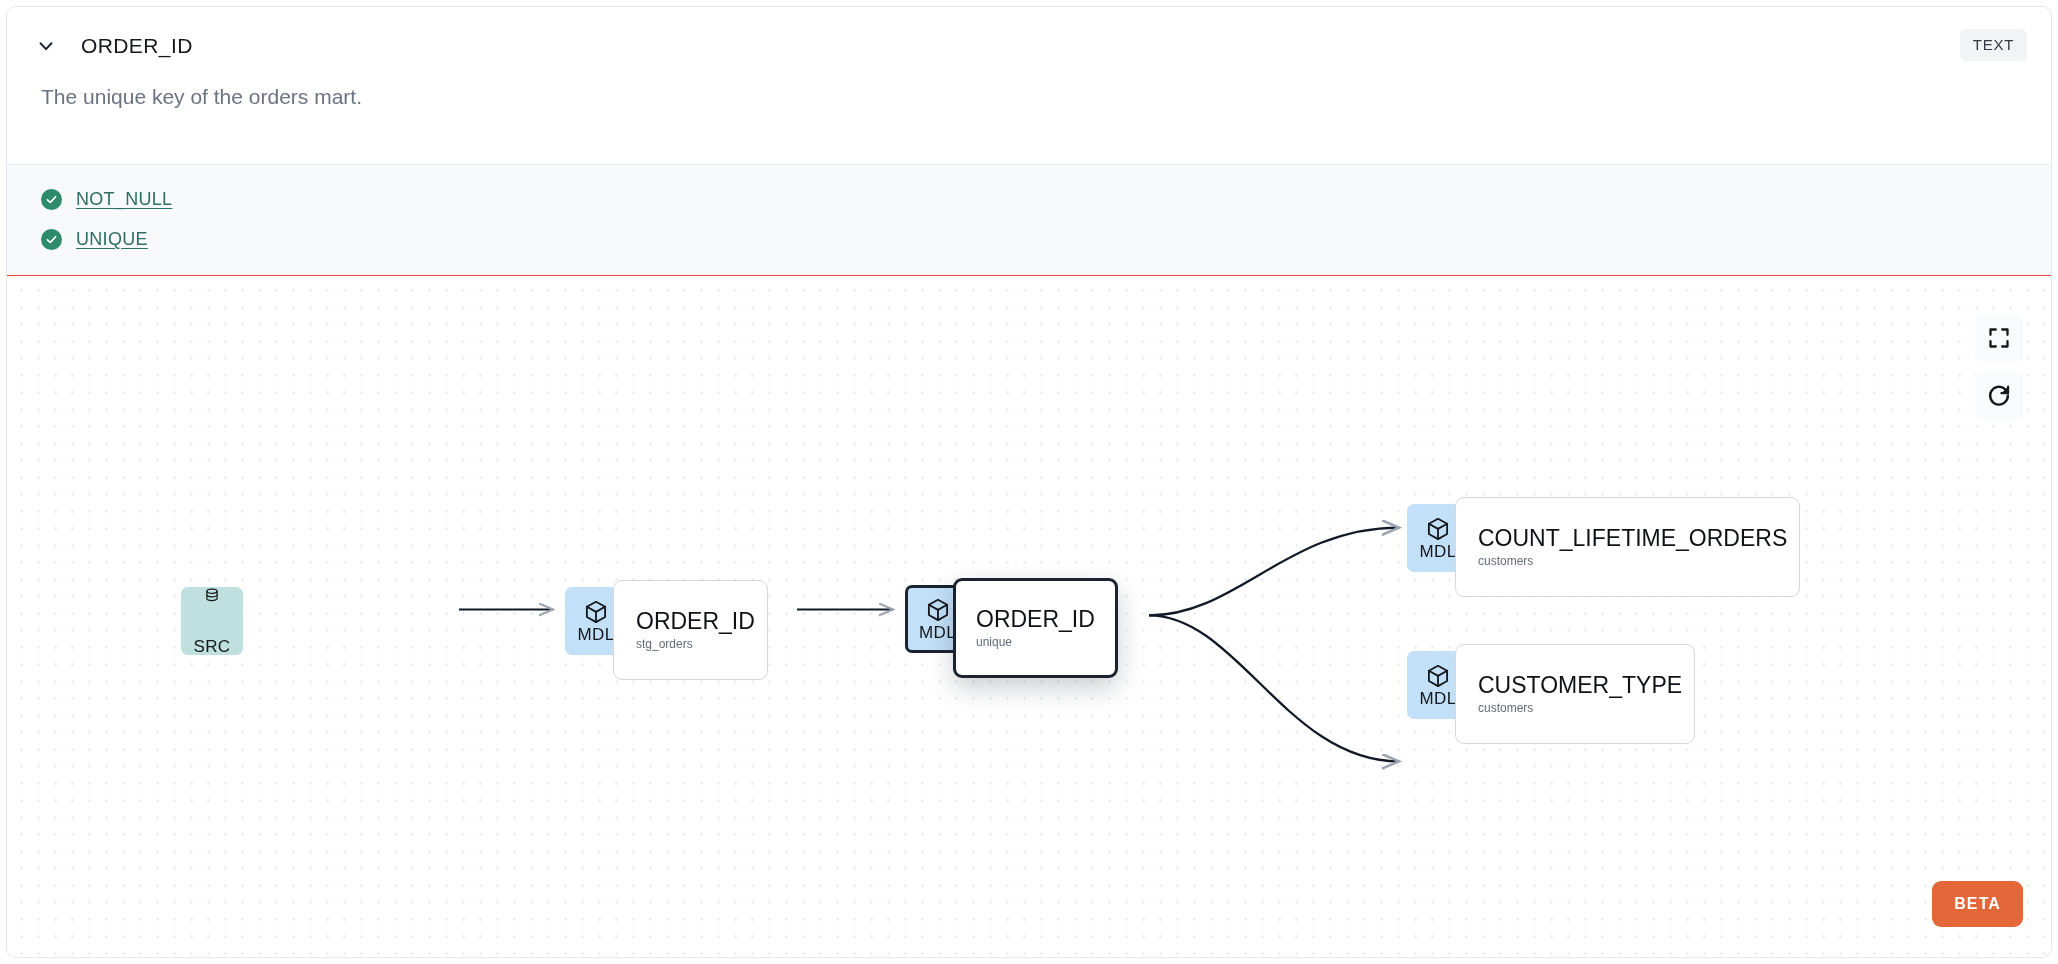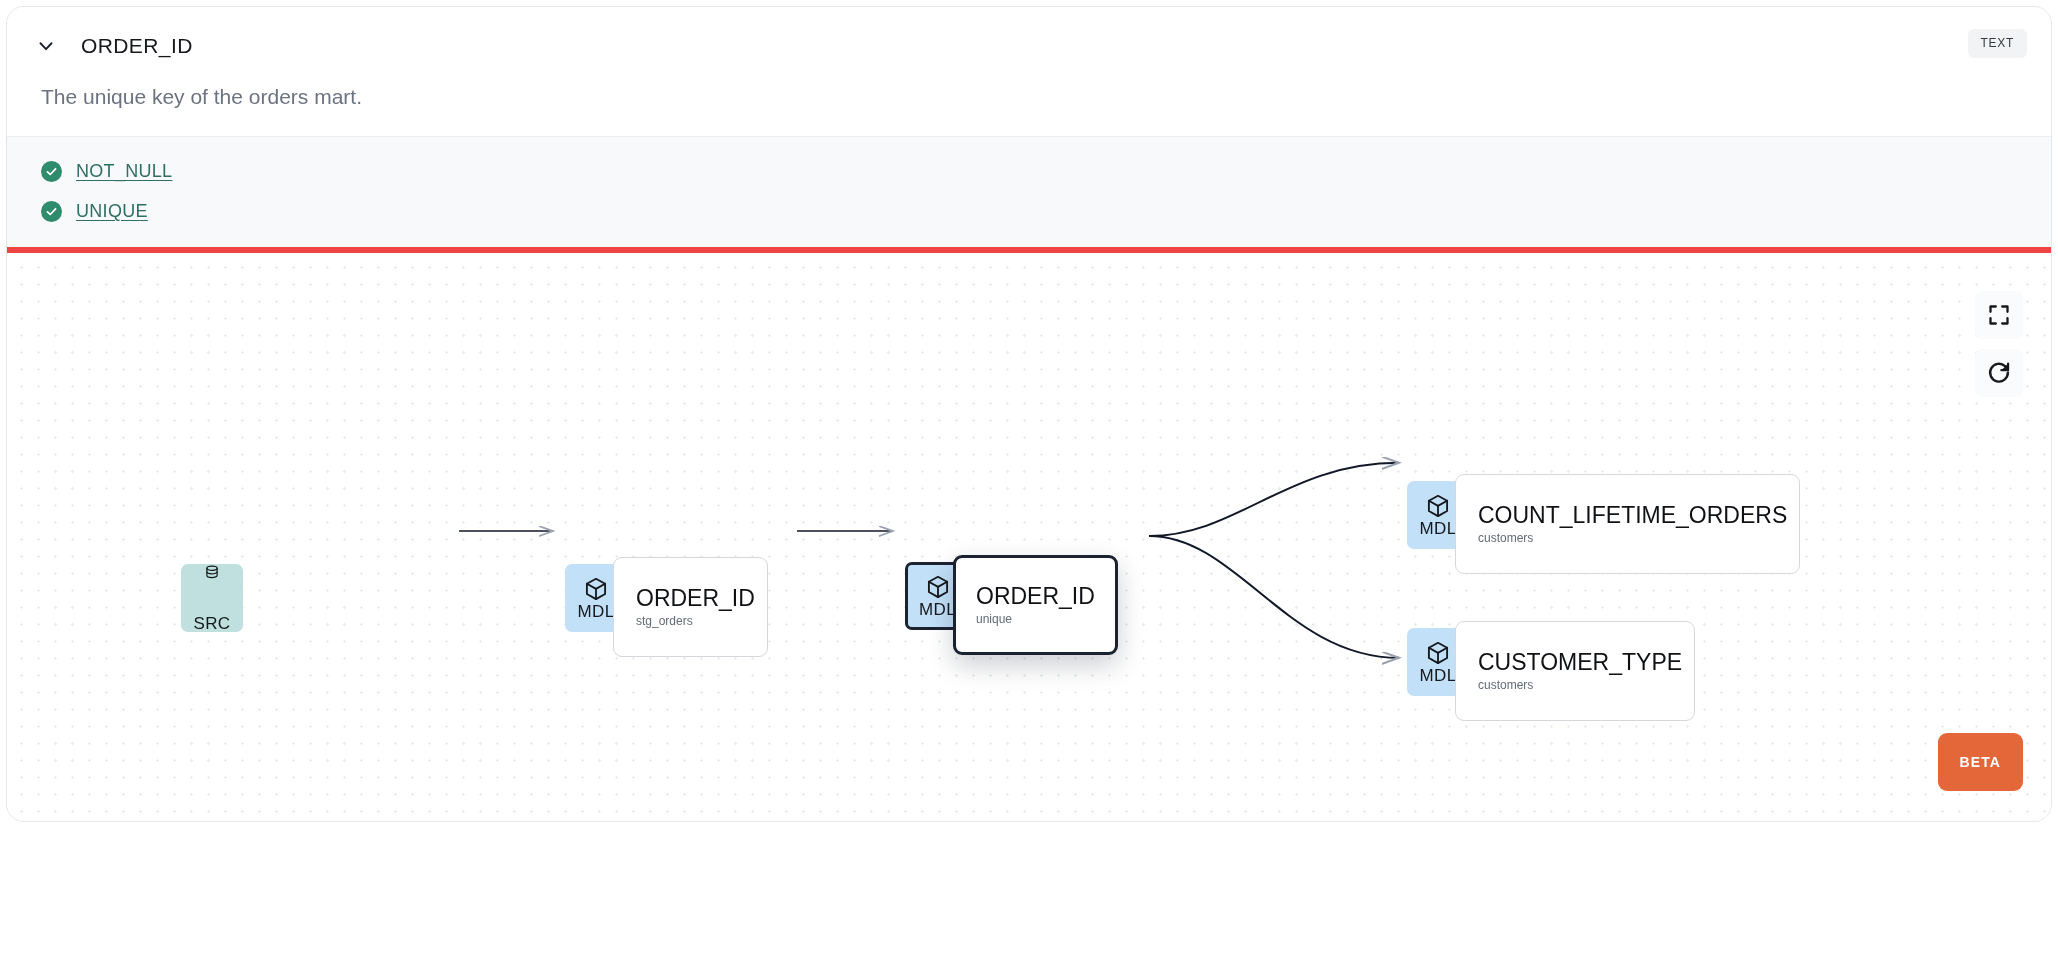--- a/index.html
+++ b/index.html
@@ -12,24 +12,24 @@
     background: #ffffff;
     font-family: "Liberation Sans", sans-serif;
     -webkit-font-smoothing: antialiased;
   }
 
   .panel {
     position: absolute;
     left: 6px;
     top: 6px;
     width: 2046px;
-    height: 816px;
+    height: 952px;
     background: #ffffff;
     border: 1px solid #e3e6ea;
-    border-radius: 18px;
+    border-radius: 10px;
     overflow: hidden;
     display: flex;
     flex-direction: column;
   }
 
   
   .hdr {
     position: relative;
     flex: 0 0 auto;
     padding: 22px 26px 0 26px;
@@ -57,42 +57,43 @@
     color: #16181d;
     font-weight: 400;
     white-space: nowrap;
   }
   .type-badge {
     position: absolute;
     right: 24px;
     top: 22px;
     background: #f1f3f5;
     color: #343a40;
-    font-size: 12px;
+    font-size: 15px;
     letter-spacing: .7px;
     padding: 7px 13px 8px 13px;
     border-radius: 6px;
     white-space: nowrap;
   }
   .desc {
     margin: 20px 0 0 8px;
     font-size: 21px;
     color: #6b7280;
     font-weight: 400;
     line-height: 1.3;
     padding-bottom: 26px;
   }
 
   
   .tests {
     flex: 0 0 auto;
     background: #f8f9fa;
     border-top: 1px solid #ebedf0;
-    border-bottom: 6px solid #ef4444;
+    border-bottom: 1px solid #ef4444;
     padding: 14px 0 16px 0;
+    margin-top: 28px;
   }
   .test-row {
     display: flex;
     align-items: center;
     gap: 14px;
     padding: 7px 0 7px 34px;
     height: 40px;
   }
   .check {
     width: 21px;
@@ -221,24 +222,24 @@
     cursor: pointer;
   }
   .ctrl-btn svg { display: block; }
 
   .beta {
     position: absolute;
     right: 28px;
     bottom: 30px;
     background: #e4673a;
     color: #ffffff;
-    font-size: 14px;
+    font-size: 16px;
     font-weight: bold;
     letter-spacing: 1.1px;
-    padding: 21px 22px;
+    padding: 14px 22px;
     border-radius: 9px;
     z-index: 5;
     cursor: pointer;
   }
 </style>
 </head>
 <body>
 
 <div class="panel">
 

